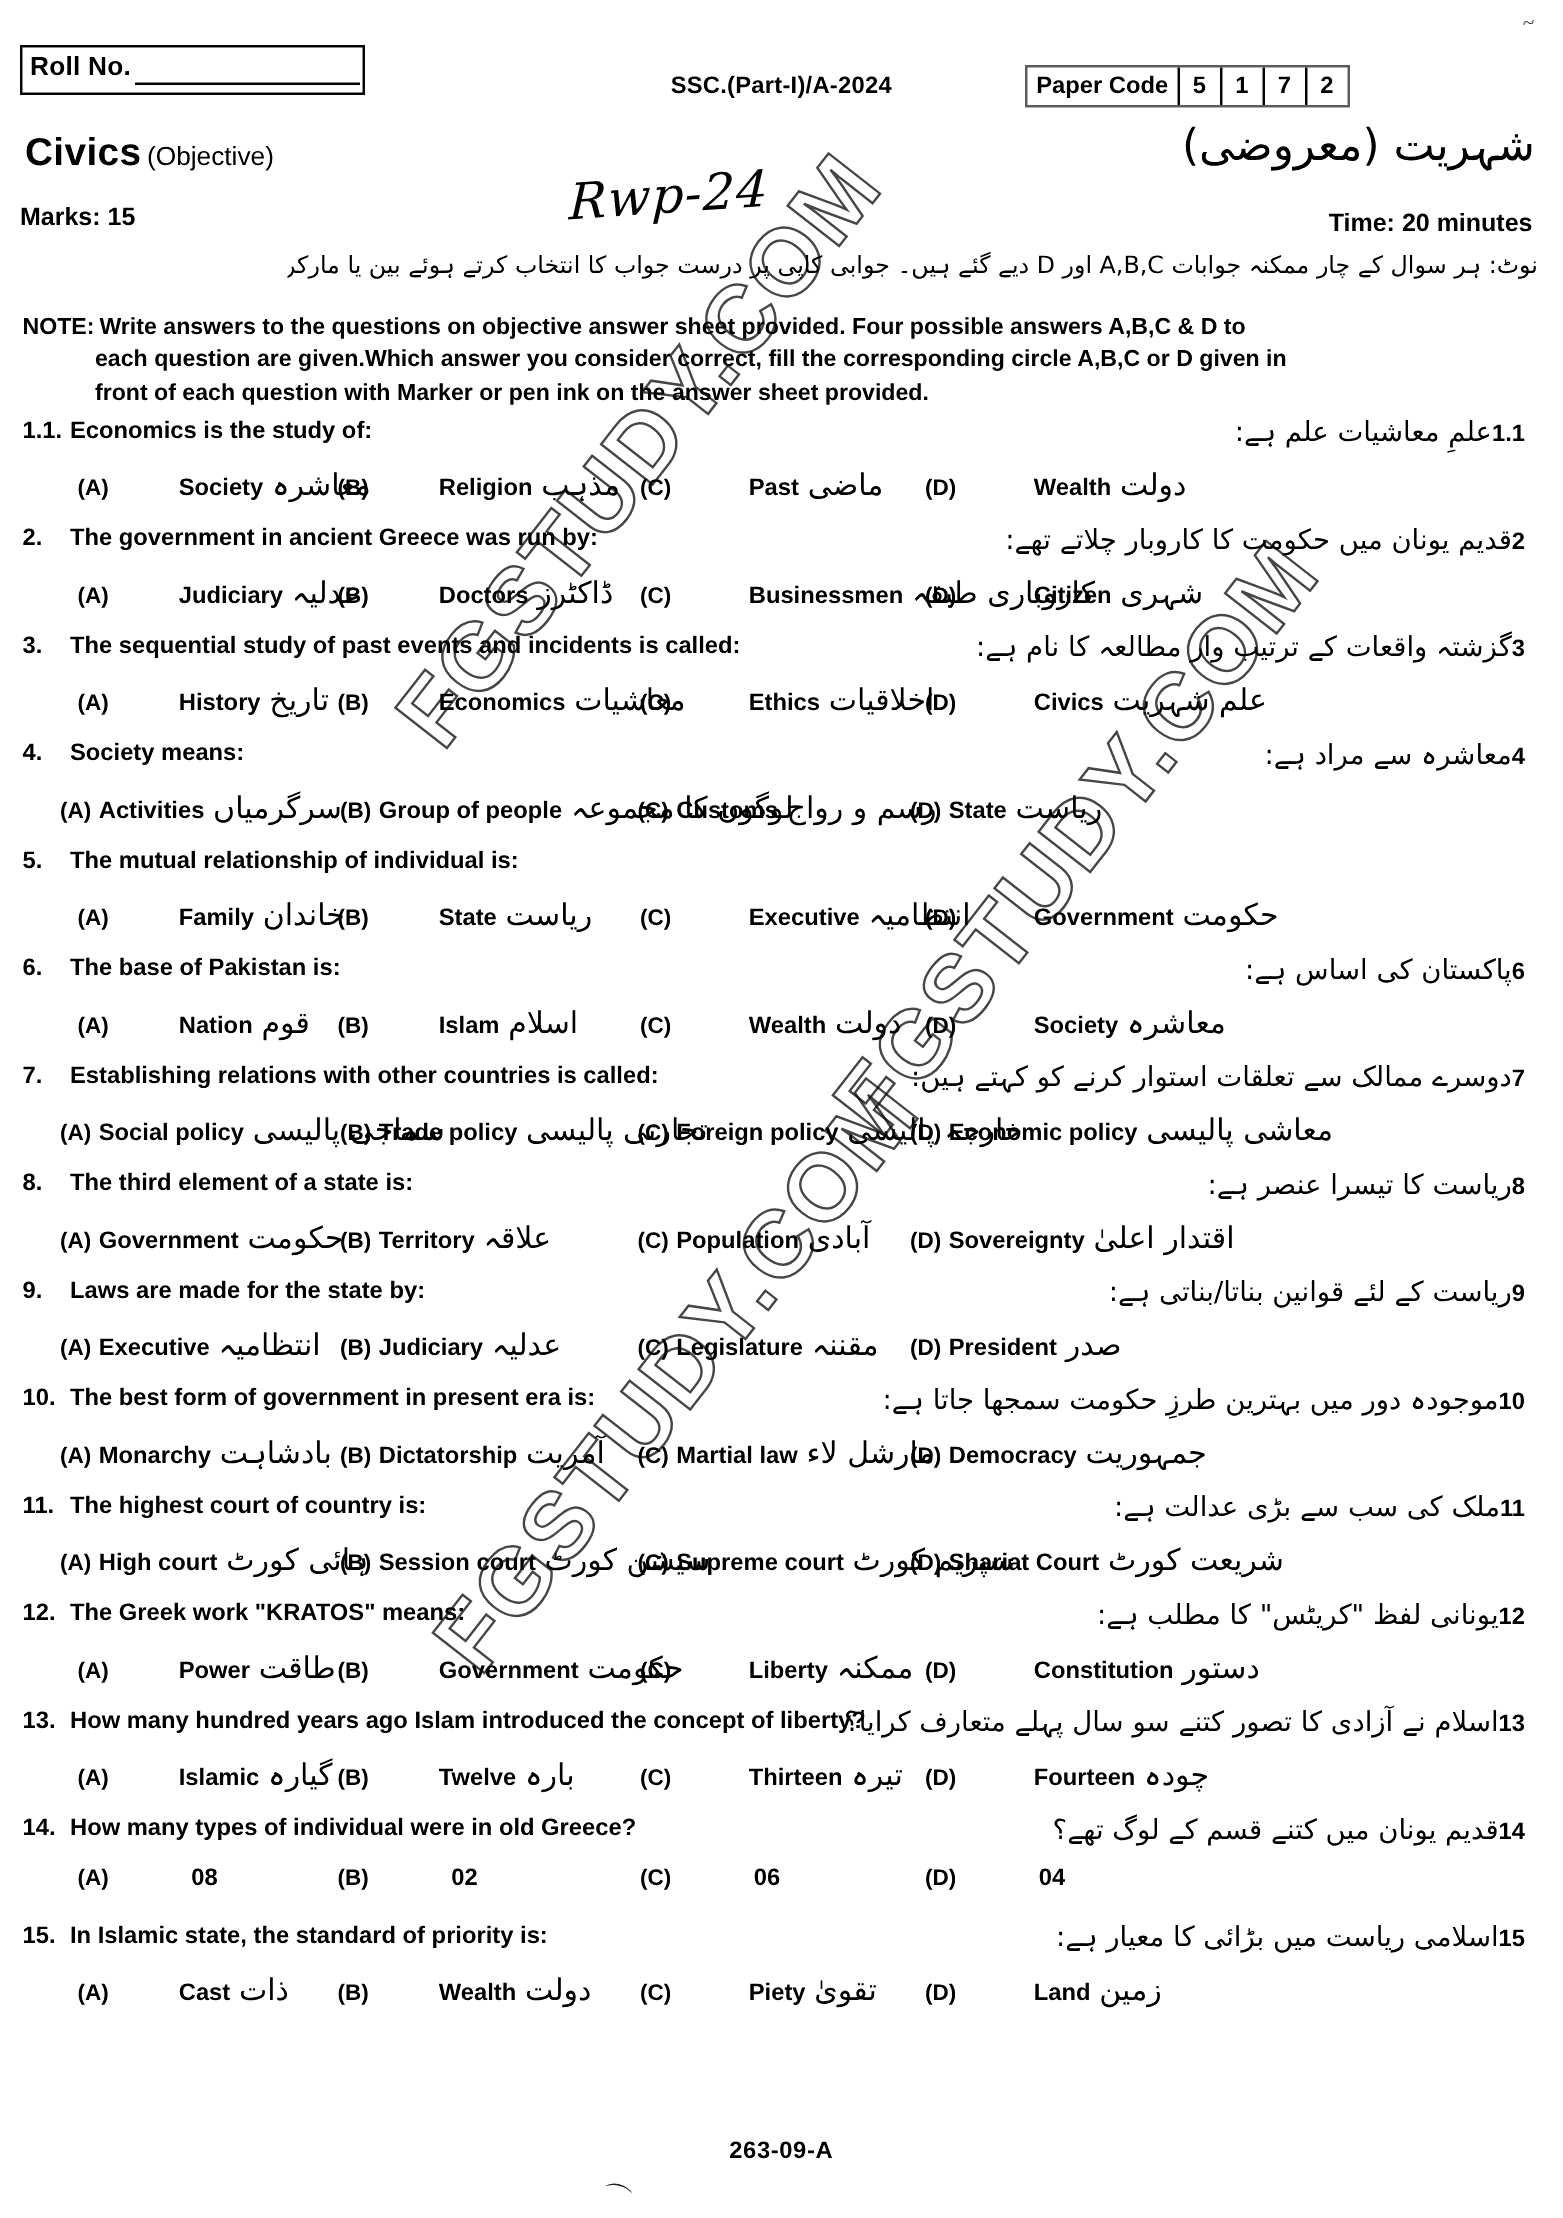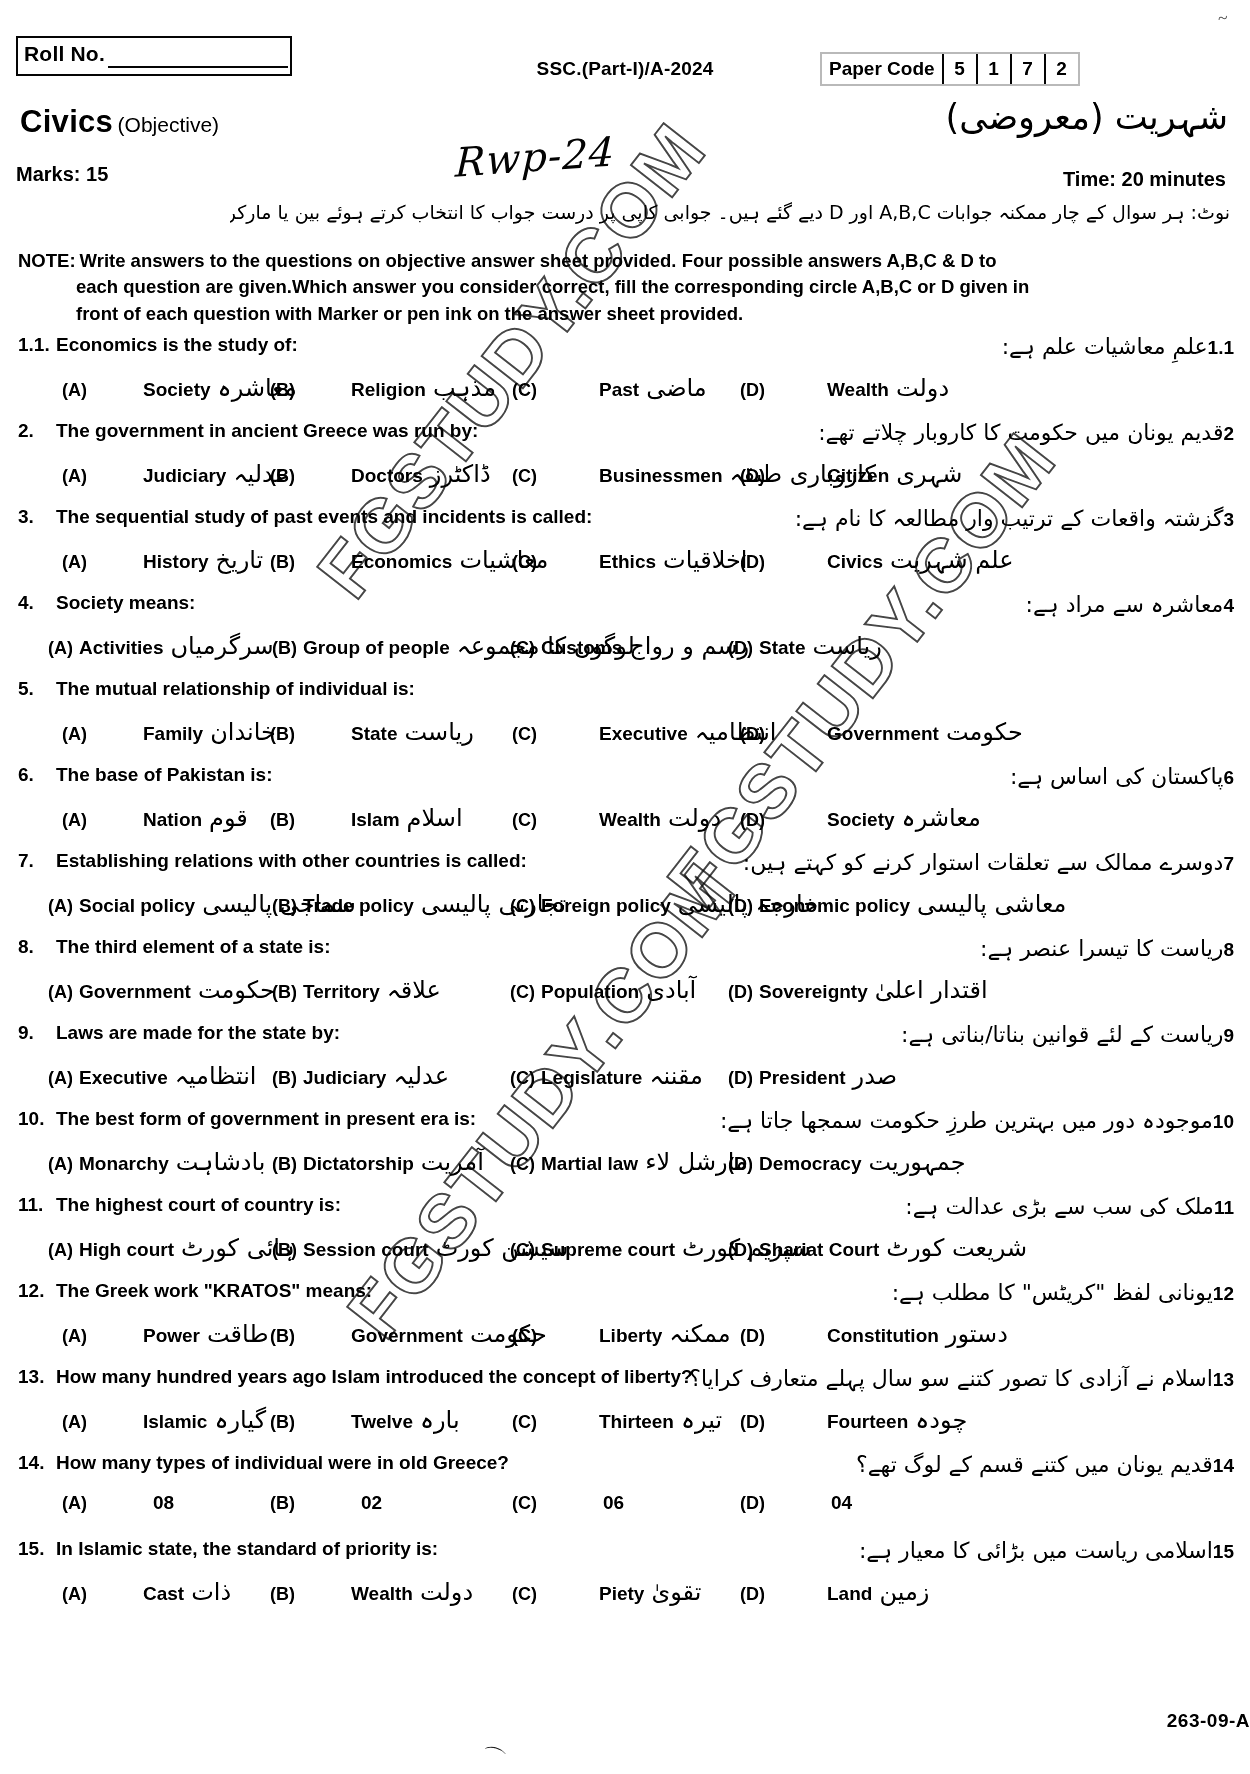--- a/index.html
+++ b/index.html
@@ -115,21 +115,21 @@
     letter-spacing: 1px;
   }
 
   
   .papercode {
     position: absolute;
     left: 820px;
     top: 52px;
     display: flex;
     align-items: stretch;
-    border: 2px solid #eab308;
+    border: 2px solid #0f766e;
     height: 34px;
     box-sizing: border-box;
     text-align: right;
   }
   .papercode .label {
     padding: 0 7px;
     font-size: 19px;
     font-weight: 600;
     display: flex;
     align-items: center;
@@ -227,21 +227,21 @@
   .q-en {
     position: absolute;
     left: 56px;
     top: 4px;
     font-size: 19px;
     font-weight: 600;
     white-space: nowrap;
   }
   .q-ur {
     position: absolute;
-    right: 4px;
+    right: 18px;
     top: 0px;
     direction: rtl;
     font-size: 22px;
     font-family: "DejaVu Sans", sans-serif;
     white-space: nowrap;
     line-height: 1.5;
   }
   .q-ur .unum {
     font-family: "Liberation Sans", sans-serif;
     font-size: 19px;
@@ -316,21 +316,21 @@
   .wm1 { left: 300px; top: 560px; transform: rotate(-52deg); }
   .wm2 { left: 650px; top: 870px; transform: rotate(-52deg); }
   .wm3 { left: 330px; top: 1300px; transform: rotate(-52deg); }
 
   
   .footer-code {
     position: absolute;
     left: 0;
     top: 1710px;
     width: 1250px;
-    text-align: right;
+    text-align: center;
     font-size: 19px;
     font-weight: 700;
     letter-spacing: .5px;
   }
   .footer-mark {
     position: absolute;
     left: 480px;
     top: 1742px;
     font-size: 26px;
     color: #2a2a2a;

